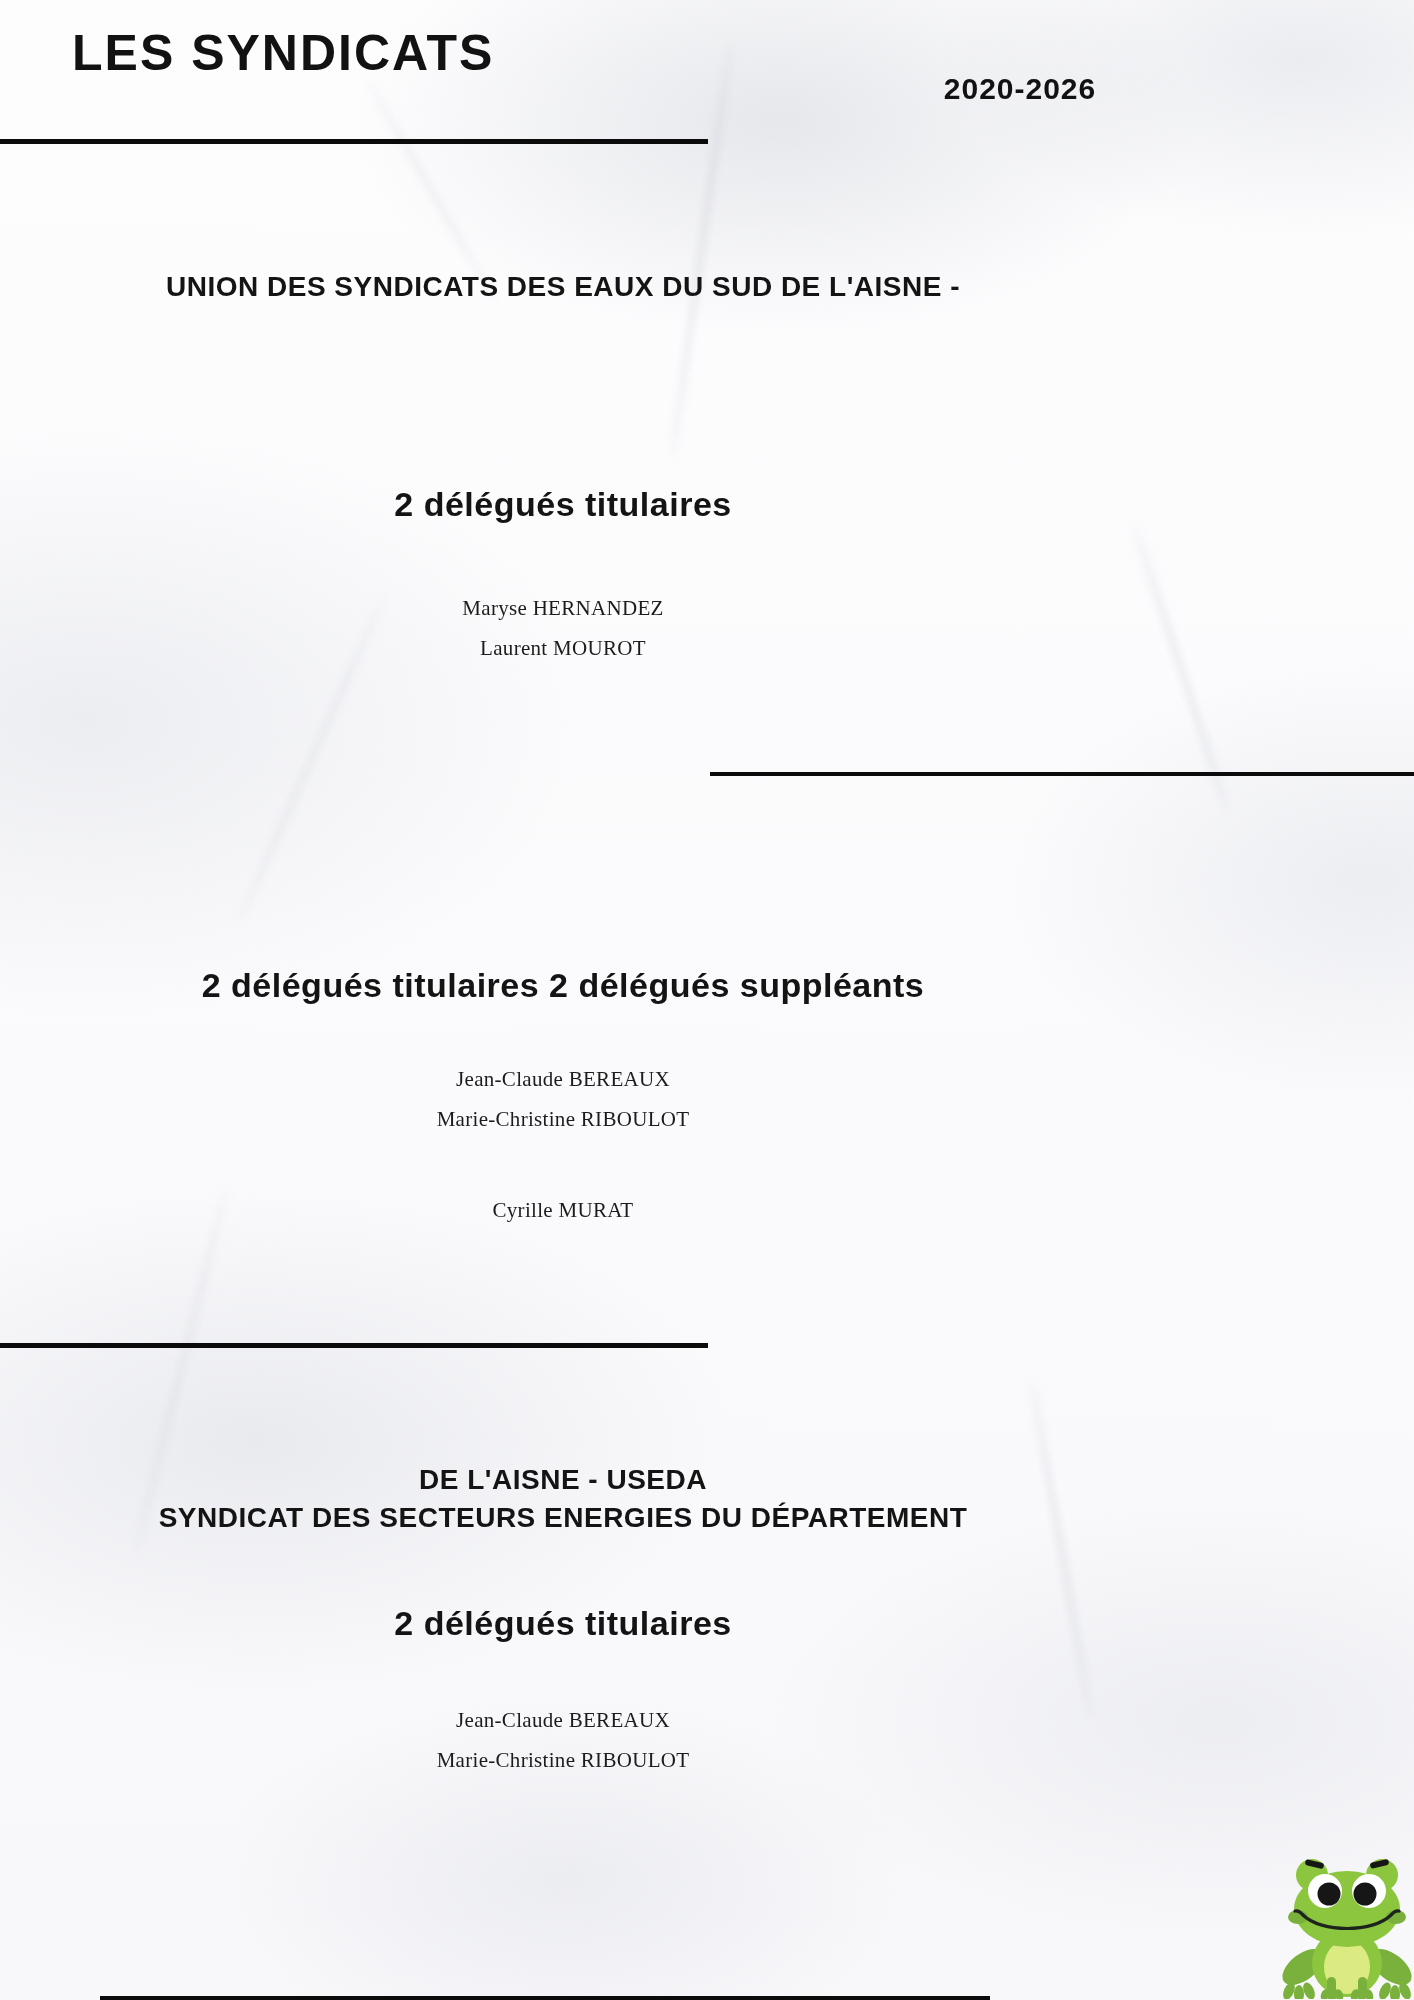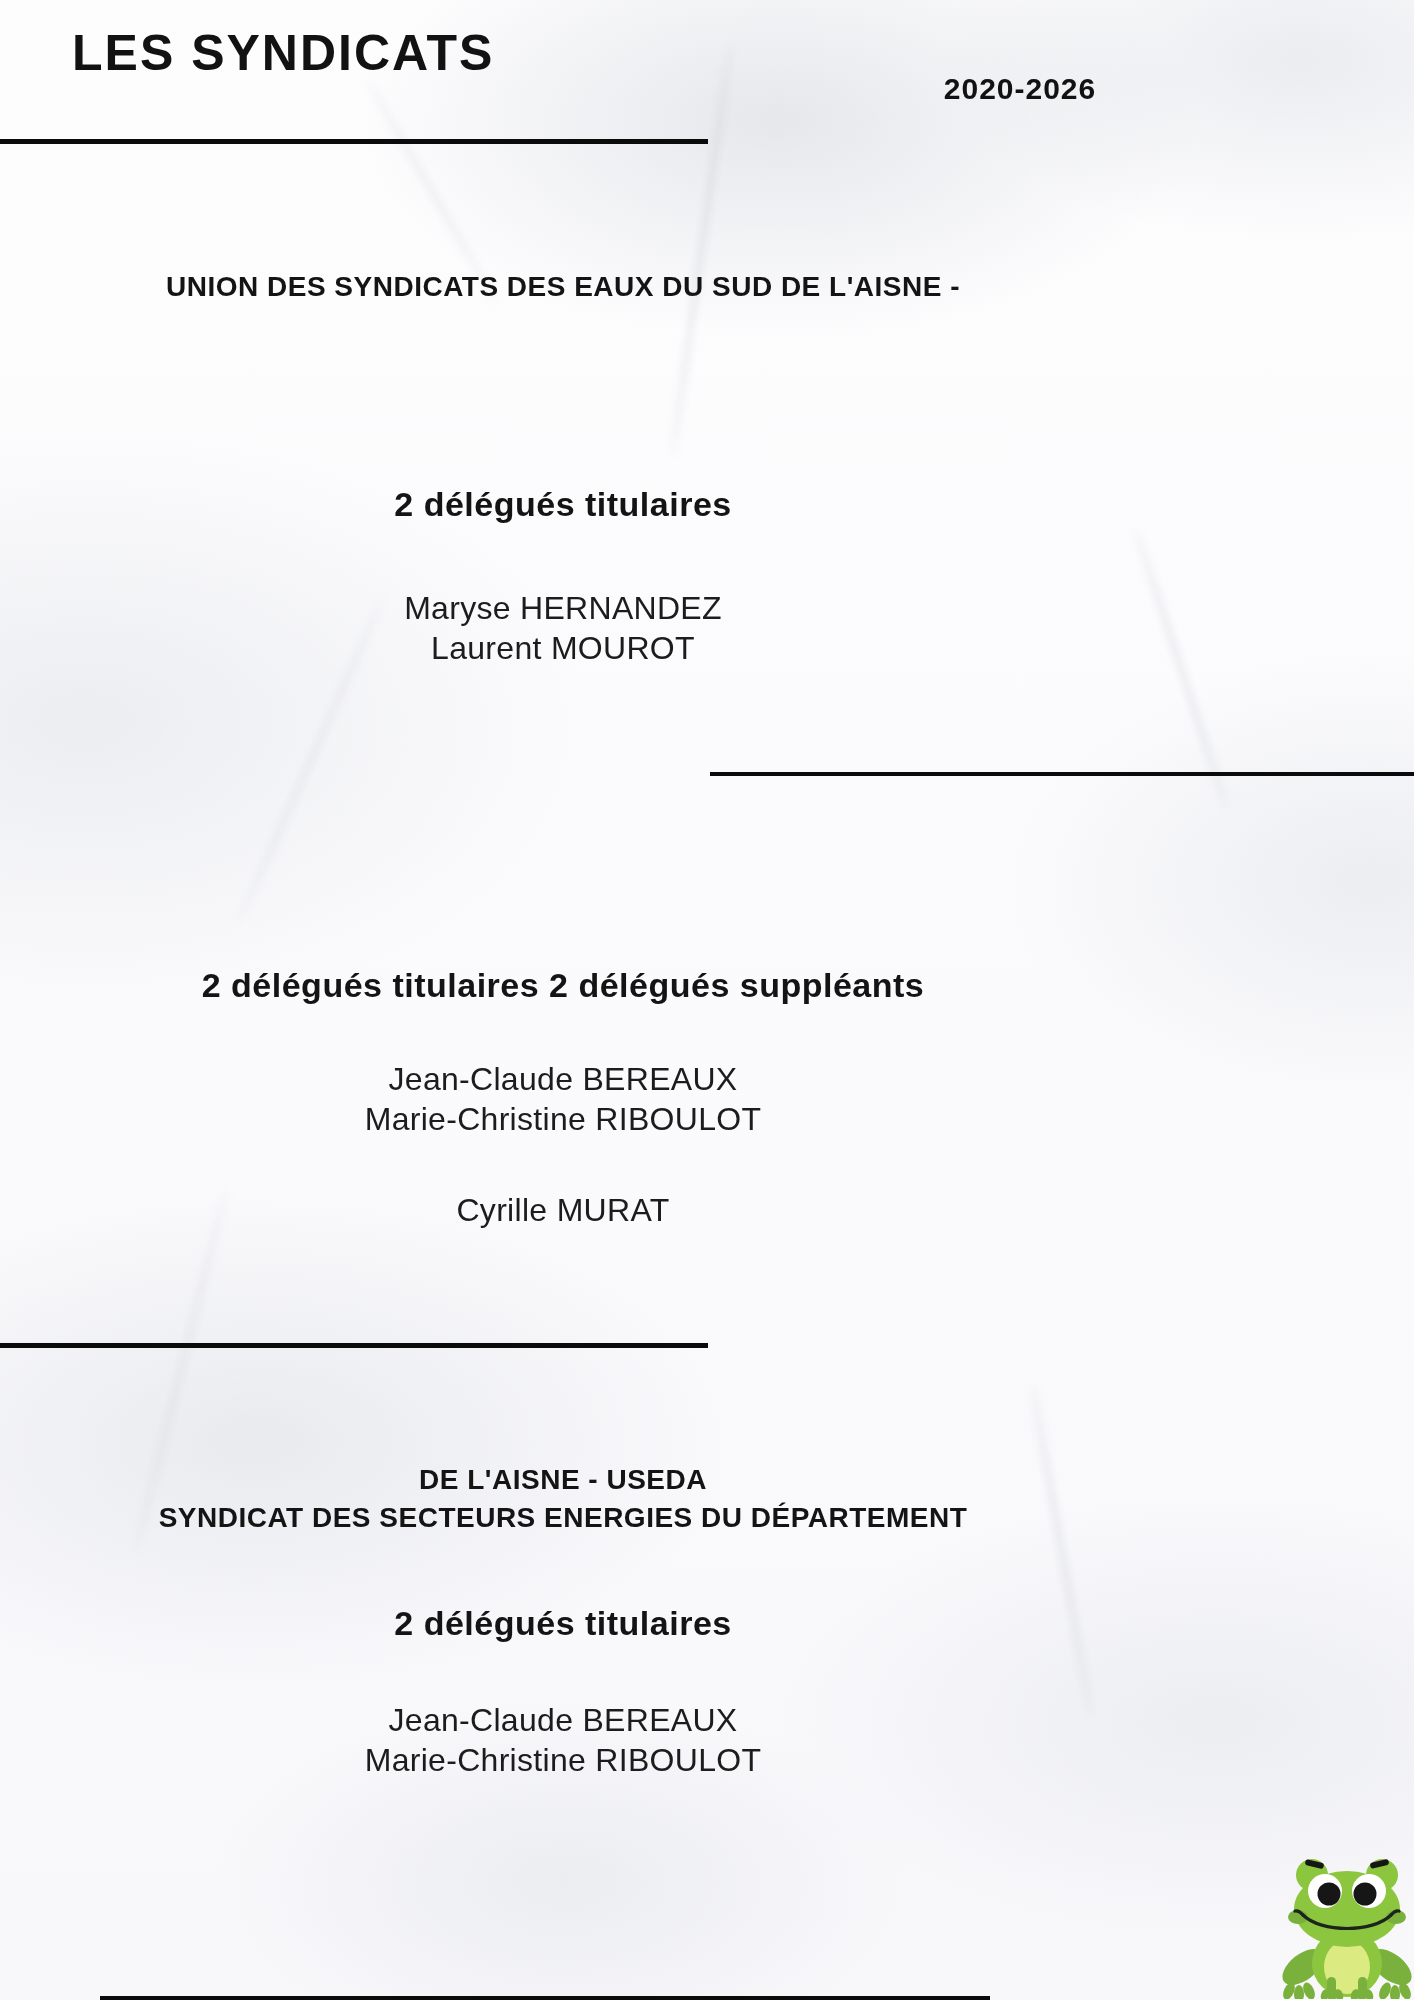--- a/index.html
+++ b/index.html
@@ -39,21 +39,21 @@
   .rule-title{left:0;top:139px;width:708px;}
   .rule-mid-right{left:710px;top:772px;width:704px;height:4px;}
   .rule-mid-left{left:0;top:1343px;width:708px;}
   .rule-bottom{left:100px;top:1996px;width:890px;height:4px;}
 
   .heading,.subtitle,.names{
     position:absolute;left:57px;width:1000px;text-align:center;margin:6px;
   }
   .heading{font-size:28px;font-weight:700;line-height:38px;letter-spacing:.5px;color:#141414;}
   .subtitle{font-size:34px;font-weight:700;letter-spacing:.5px;color:#141414;}
-  .names{font-size:32px;font-weight:400;line-height:40px;letter-spacing:.3px;color:#1c1c1c;}
+  .names{font-size:21px;font-weight:400;line-height:40px;letter-spacing:.3px;color:#1c1c1c;font-family:Liberation Serif, serif;}
   .line{display:block;}
 
   .frog{position:absolute;left:1281px;top:1857px;width:132px;height:142px;}
 </style>
 </head>
 <body>
 
 <div class="page">
 
   <div class="vein v1"></div>

